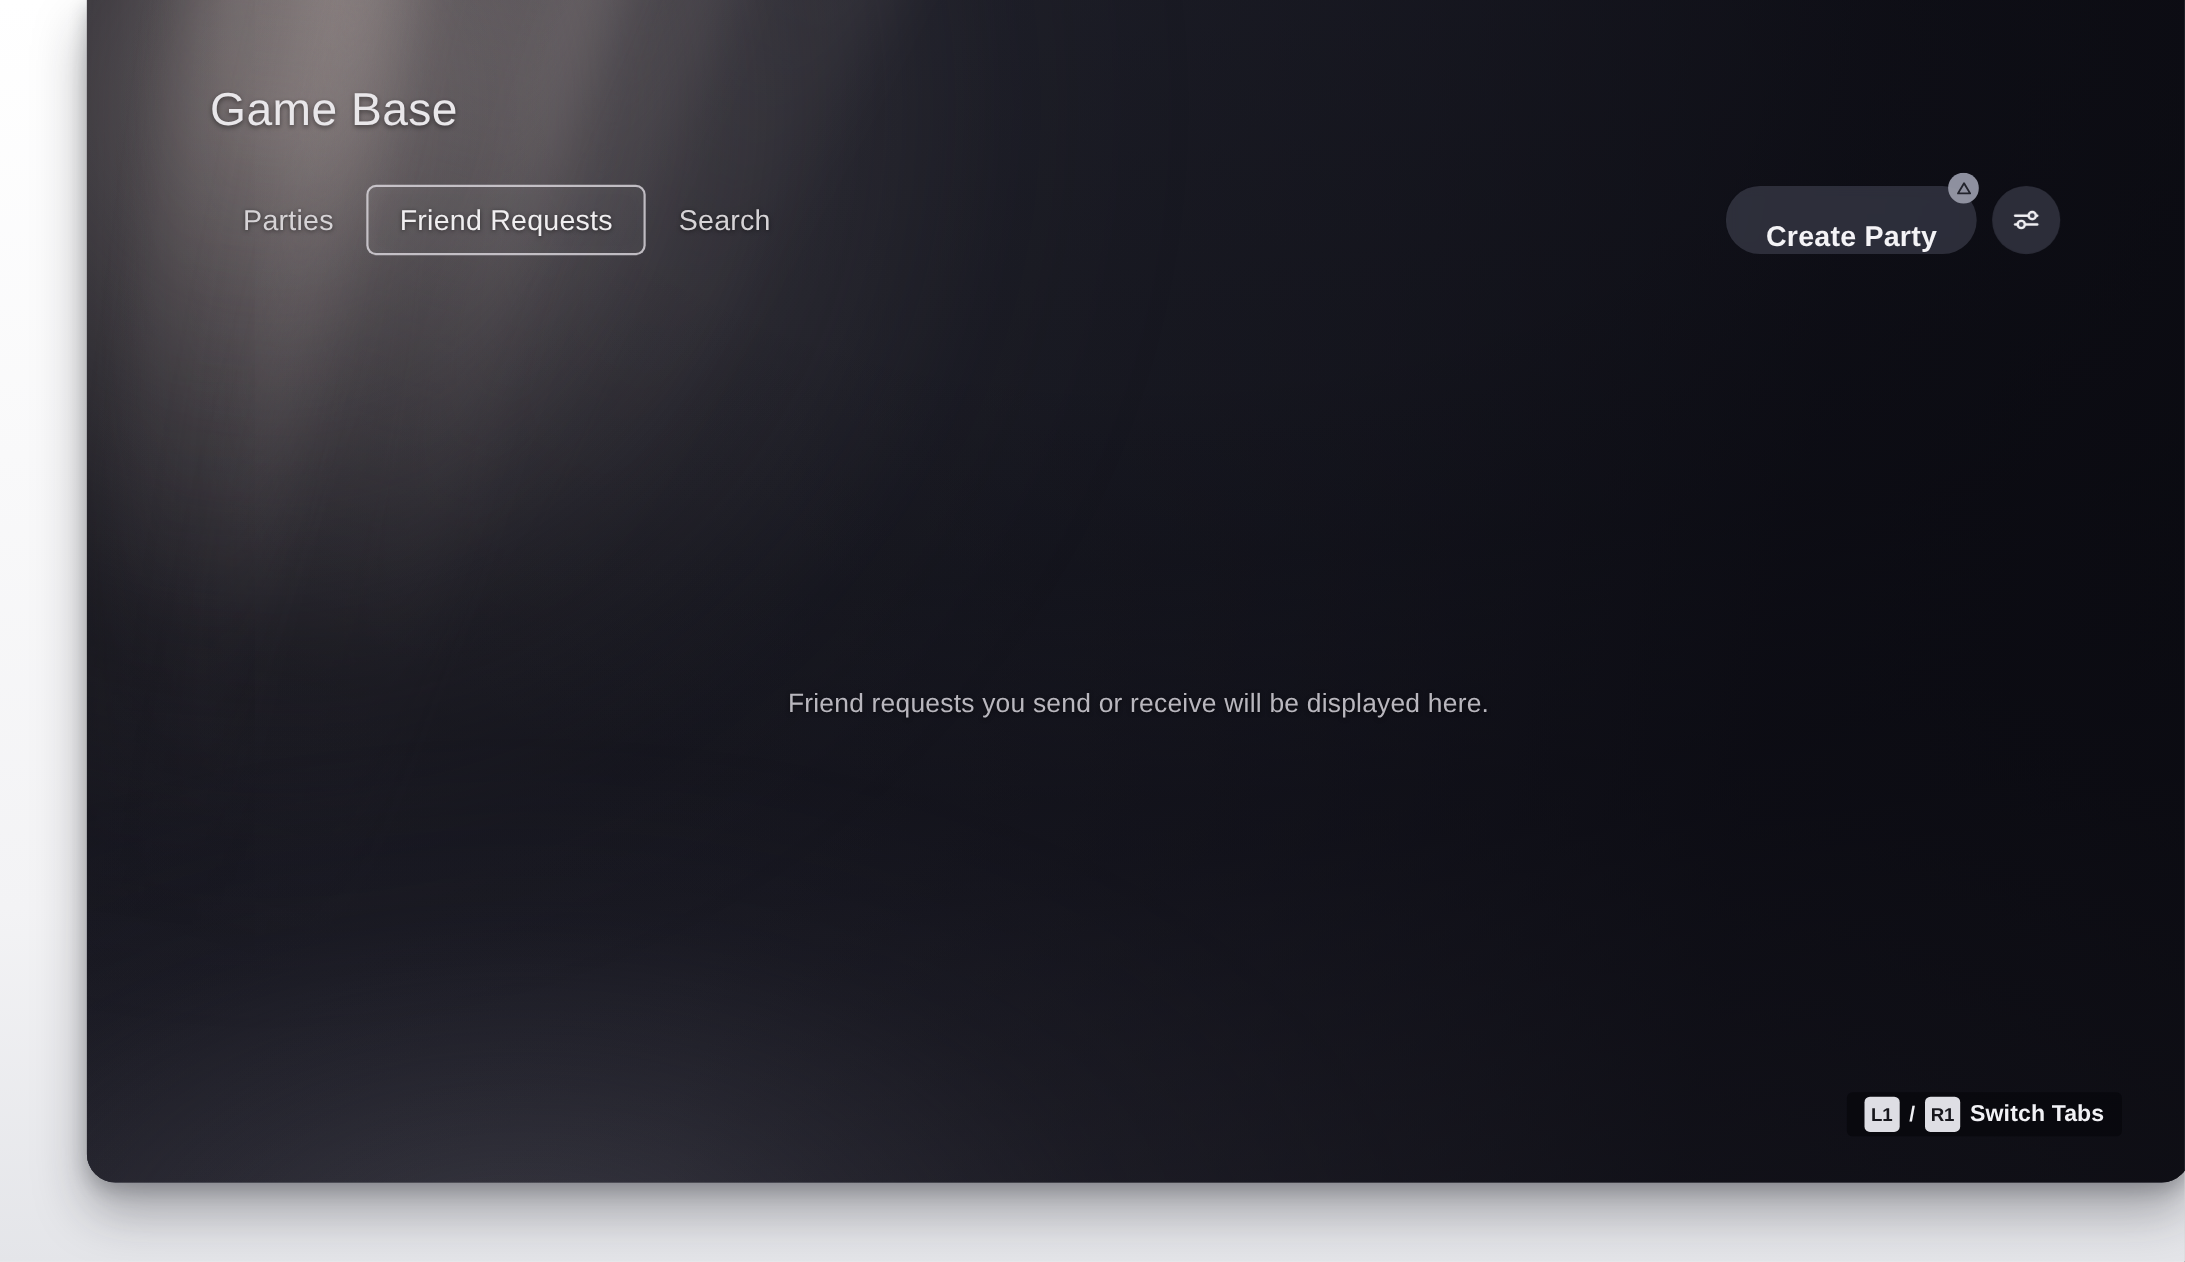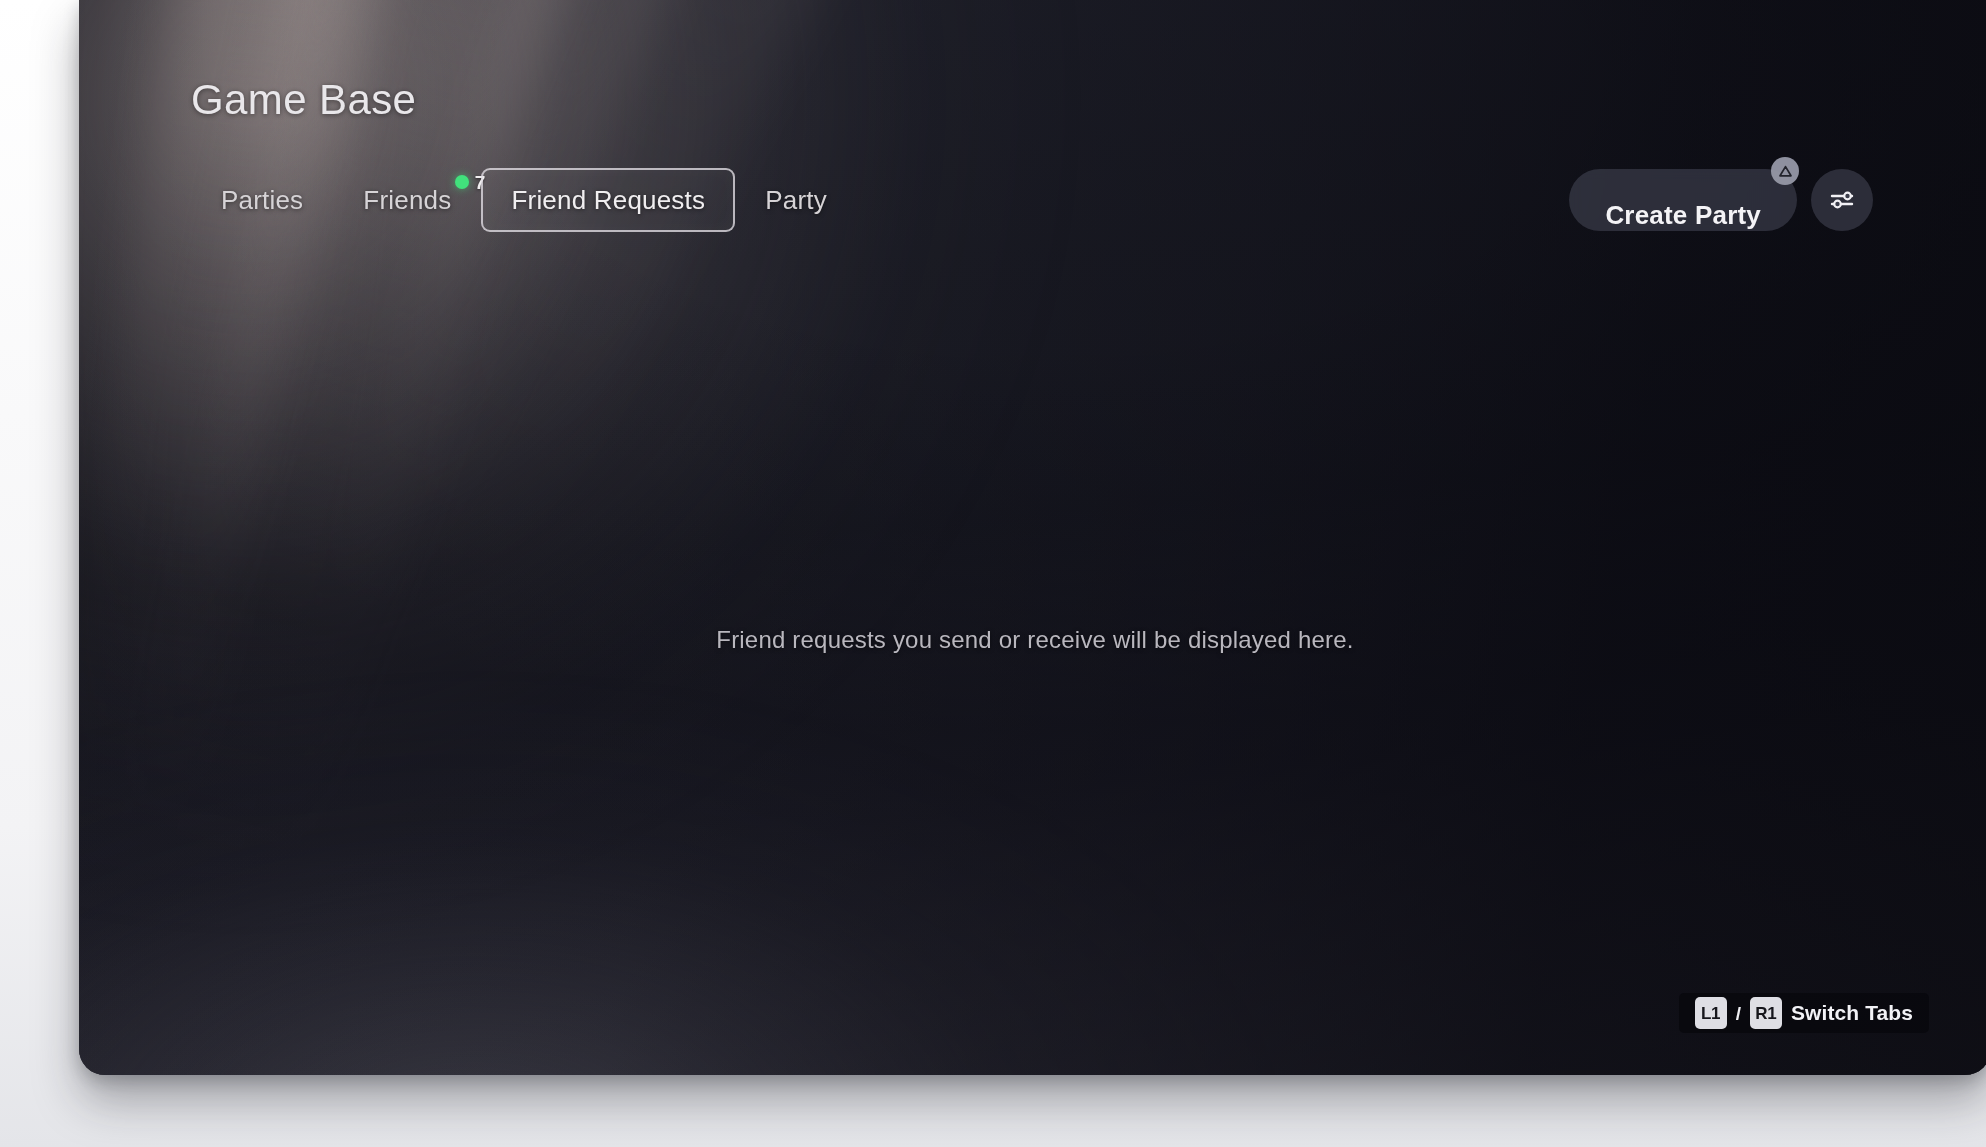--- a/index.html
+++ b/index.html
@@ -335,34 +335,27 @@
     <div class="content">
 
       <h1 class="page-title">Game Base</h1>
 
       <nav class="tabbar">
 
         <div class="tab">
           <span>Parties</span>
         </div>
 
-        <div class="tab">
-          <span>Friends</span>
-          <span class="tab-badge">
-            <span class="online-dot"></span>
-            <span class="badge-count">7</span>
-          </span>
-        </div>
 
         <div class="tab selected">
           <span>Friend Requests</span>
         </div>
 
         <div class="tab">
-          <span>Party</span>
+          <span>Search</span>
         </div>
 
       </nav>
 
       <div class="header-actions">
 
         <button class="create-party-btn">
           <span>Create Party</span>
           <span class="ps-prompt">
             <svg width="17" height="17" viewBox="0 0 17 17" aria-hidden="true">

